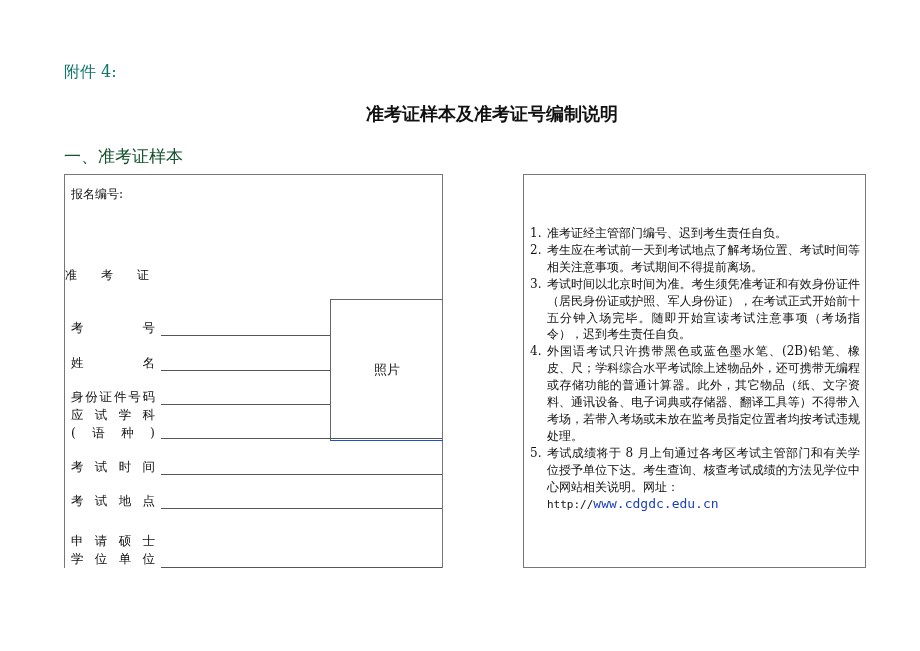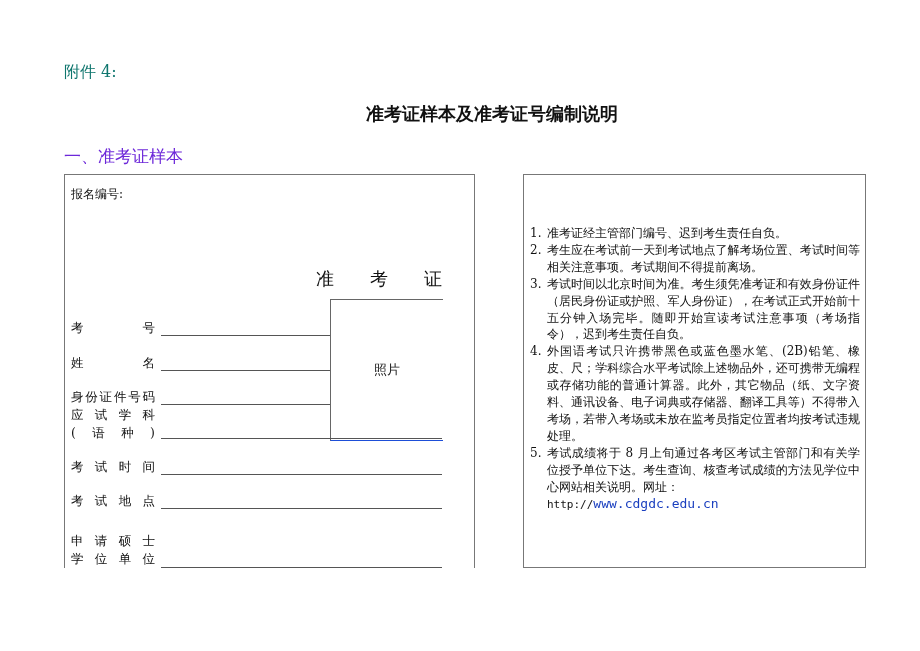--- a/index.html
+++ b/index.html
@@ -3,23 +3,23 @@
 <meta charset="utf-8">
 <style>
   html, body { margin:0; padding:0; background:#ffffff; }
   body { width:920px; height:651px; position:relative; overflow:hidden;
          font-family:"DejaVu Serif", serif; color:#111; }
   .abs { position:absolute; }
   .attach { left:64px; top:62px; font-size:16px; color:#0f766e; }
   .title { left:0; width:920px; top:102px; text-align:center; font-size:18px;
            font-family:"DejaVu Sans", sans-serif; font-weight:bold; padding-left:12px; }
   .title span { display:inline-block; margin-left:40px; }
-  .section { left:64px; top:145px; font-size:17px; color:#6d28d9; }
+  .section { left:64px; top:145px; font-size:17px; color:#14532d; }
   .lbox { left:64px; top:174px; width:377px; height:393px;
-          border-top:1px solid #777; border-left:1px solid #777; border-right:1px solid #777;padding-left:32px; }
+          border-top:1px solid #777; border-left:1px solid #777; border-right:1px solid #777; }
   .rbox { left:523px; top:174px; width:341px; height:392px; border:1px solid #777; }
   .small { font-size:12px; }
   .lbl { position:absolute; font-size:12.5px; left:6px; width:84px;
          display:flex; justify-content:space-between; line-height:19px; }
   .line { position:absolute; border-bottom:1px solid #555; height:0; }
   .photo { position:absolute; left:265px; top:124px; width:112px; height:140px;
            border-top:1px solid #666; border-left:1px solid #666; border-bottom:1px solid #1d4ed8;
            display:flex; align-items:center; justify-content:center; font-size:13px; }
   .notice-title { position:absolute; top:17px; left:0; width:100%; text-align:center;
                   font-size:12.5px; word-spacing:0; letter-spacing:28px; padding-left:28px; box-sizing:border-box; }
@@ -32,21 +32,21 @@
 </style>
 </head>
 <body>
 
 <div class="abs attach">附件 4:</div>
 <div class="abs title"><span>准考证样本及准考证号编制说明</span></div>
 <div class="abs section">一、准考证样本</div>
 
 <div class="abs lbox">
   <div class="abs small" style="left:6px;top:11px;">报名编号:</div>
-  <div class="abs" style="left:0;width:377px;top:92px;text-align:right;font-size:18px;white-space:pre;">准　　考　　证</div>
+  <div class="abs" style="left:0;width:377px;top:92px;text-align:left;font-size:12px;white-space:pre;">准　　考　　证</div>
 
   <div class="photo">
       <span>照片</span>
     </div>
 
   <div class="lbl" style="top:143px;">
       <span>考</span>
       <span>号</span>
     </div>
   <div class="line" style="left:96px;top:160px;width:169px;"></div>

